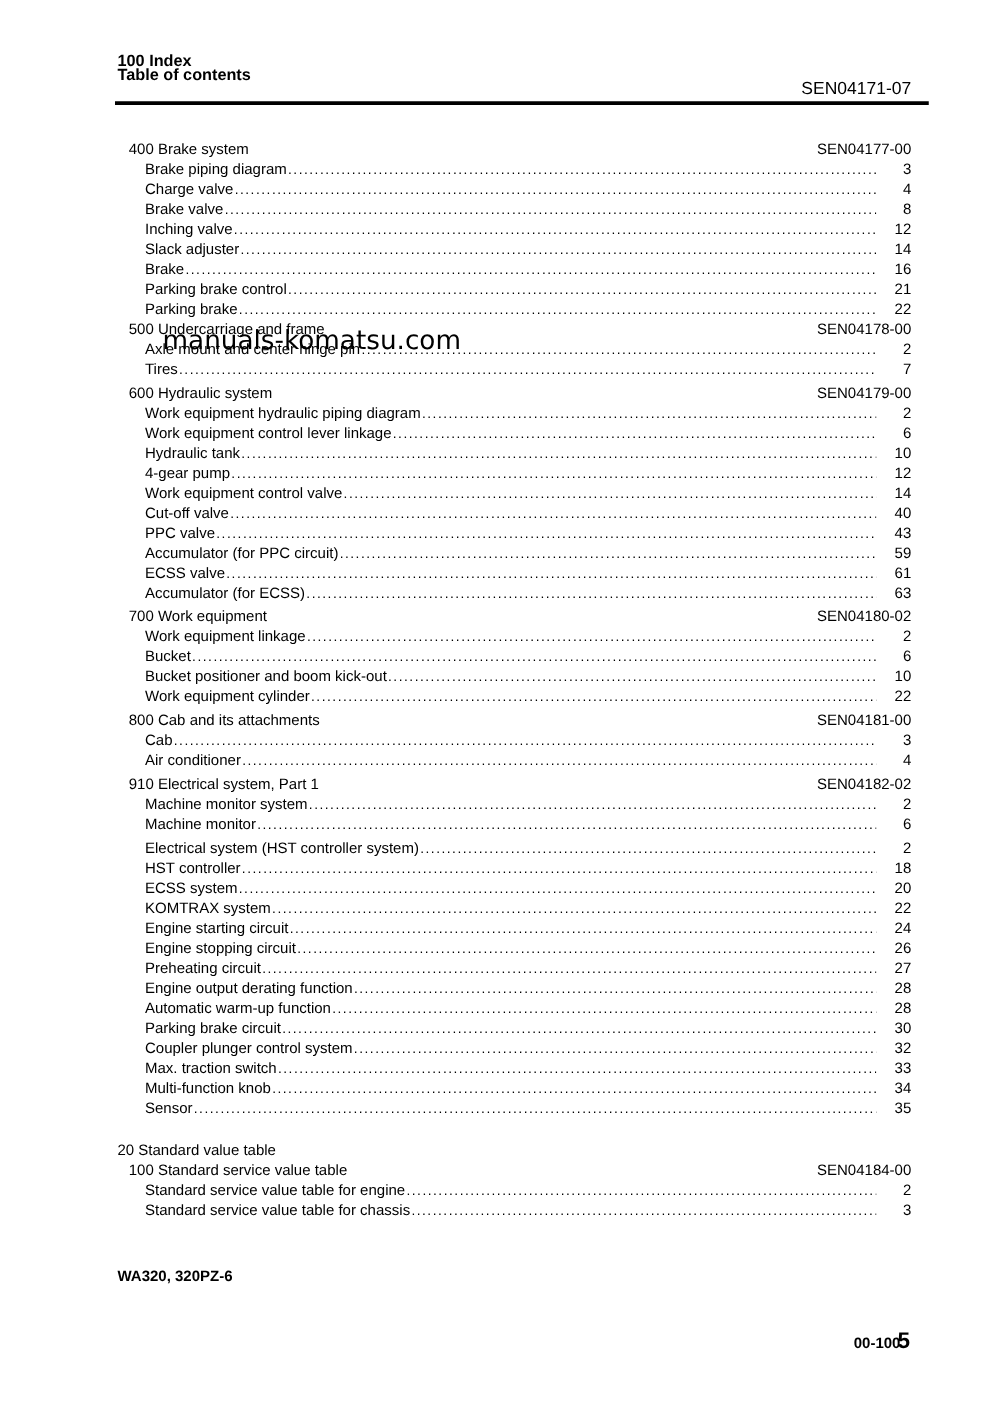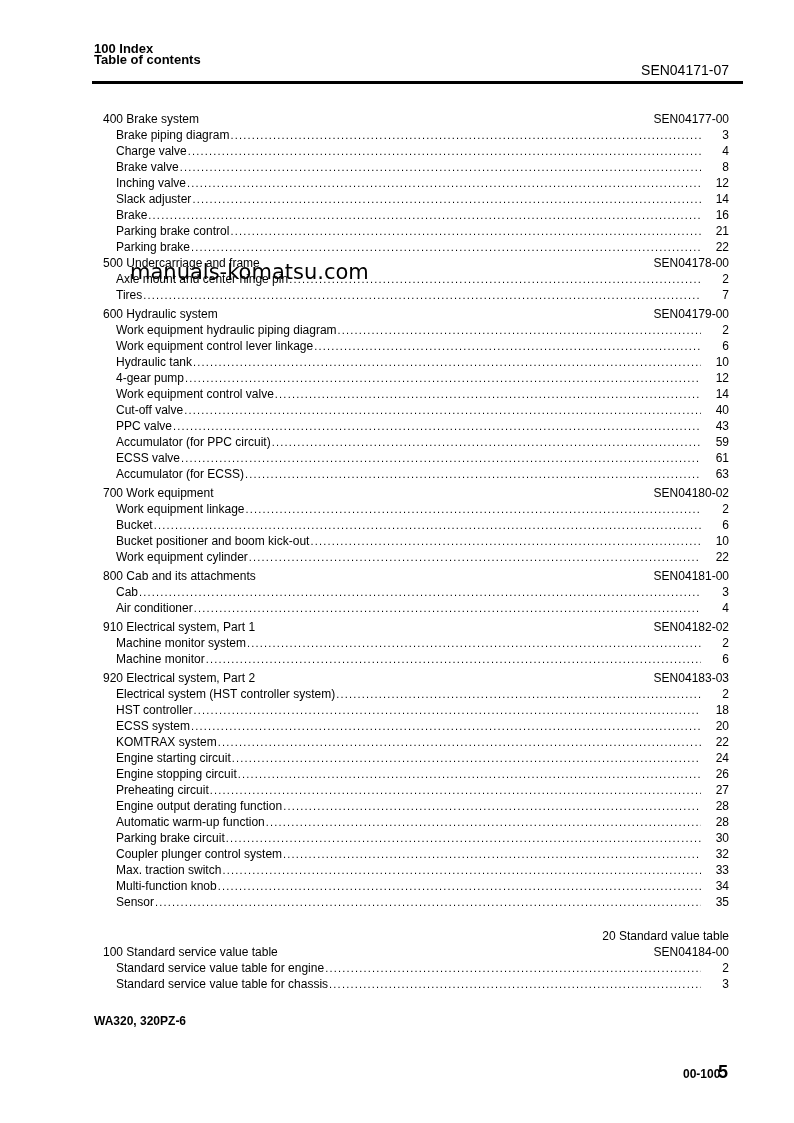--- a/index.html
+++ b/index.html
@@ -2,21 +2,21 @@
 <html><head>
 <meta charset="utf-8">
 <style>
   html, body { margin: 0; padding: 0; background: #ffffff; }
   body { width: 794px; height: 1123px; position: relative; overflow: hidden;
          font-family: "Liberation Sans", sans-serif; color: #000; }
   .hdr-left { position: absolute; left: 94px; top: 43px; font-size: 13px; line-height: 11px; font-weight: bold; }
   .hdr-right { position: absolute; right: 65px; top: 62px; font-size: 14px; }
   .hdr-rule { position: absolute; left: 92px; top: 81px; width: 651px; height: 3px; background: #000; }
   .toc { position: absolute; left: 94px; top: 111px; width: 635px; font-size: 12px; }
-  .row { position: relative; height: 16px; line-height: 16px; display: flex; align-items: baseline; justify-content: flex-end; }
+  .row { position: relative; height: 16px; line-height: 16px; display: flex; align-items: baseline; }
   .row.sec { padding-left: 9px; }
   .row.item { padding-left: 22px; }
   .row.top { padding-left: 0; }
   .gap { height: 3px; }
   .gap-lg { height: 18px; }
   .label { white-space: nowrap; }
   .dots { flex: 1; overflow: hidden; white-space: nowrap; margin: 0 4px 0 1px; color: #000;
           font-size: 11px; letter-spacing: 1.2px; }
   .dots::after { content: "........................................................................................................................................................................................................................................................................................."; }
   .page { width: 24px; text-align: right; }
@@ -209,25 +209,20 @@
       <span class="label">Machine monitor system</span>
       <span class="dots"></span>
       <span class="page">2</span>
     </div>
     <div class="row item">
       <span class="label">Machine monitor</span>
       <span class="dots"></span>
       <span class="page">6</span>
     </div>
     <div class="gap"></div>
-    <div class="row sec">
-      <span class="label">920  Electrical system, Part 2</span>
-      <span class="spacer"></span>
-      <span class="docno">SEN04183-03</span>
-    </div>
     <div class="row item">
       <span class="label">Electrical system (HST controller system)</span>
       <span class="dots"></span>
       <span class="page">2</span>
     </div>
     <div class="row item">
       <span class="label">HST controller</span>
       <span class="dots"></span>
       <span class="page">18</span>
     </div>

